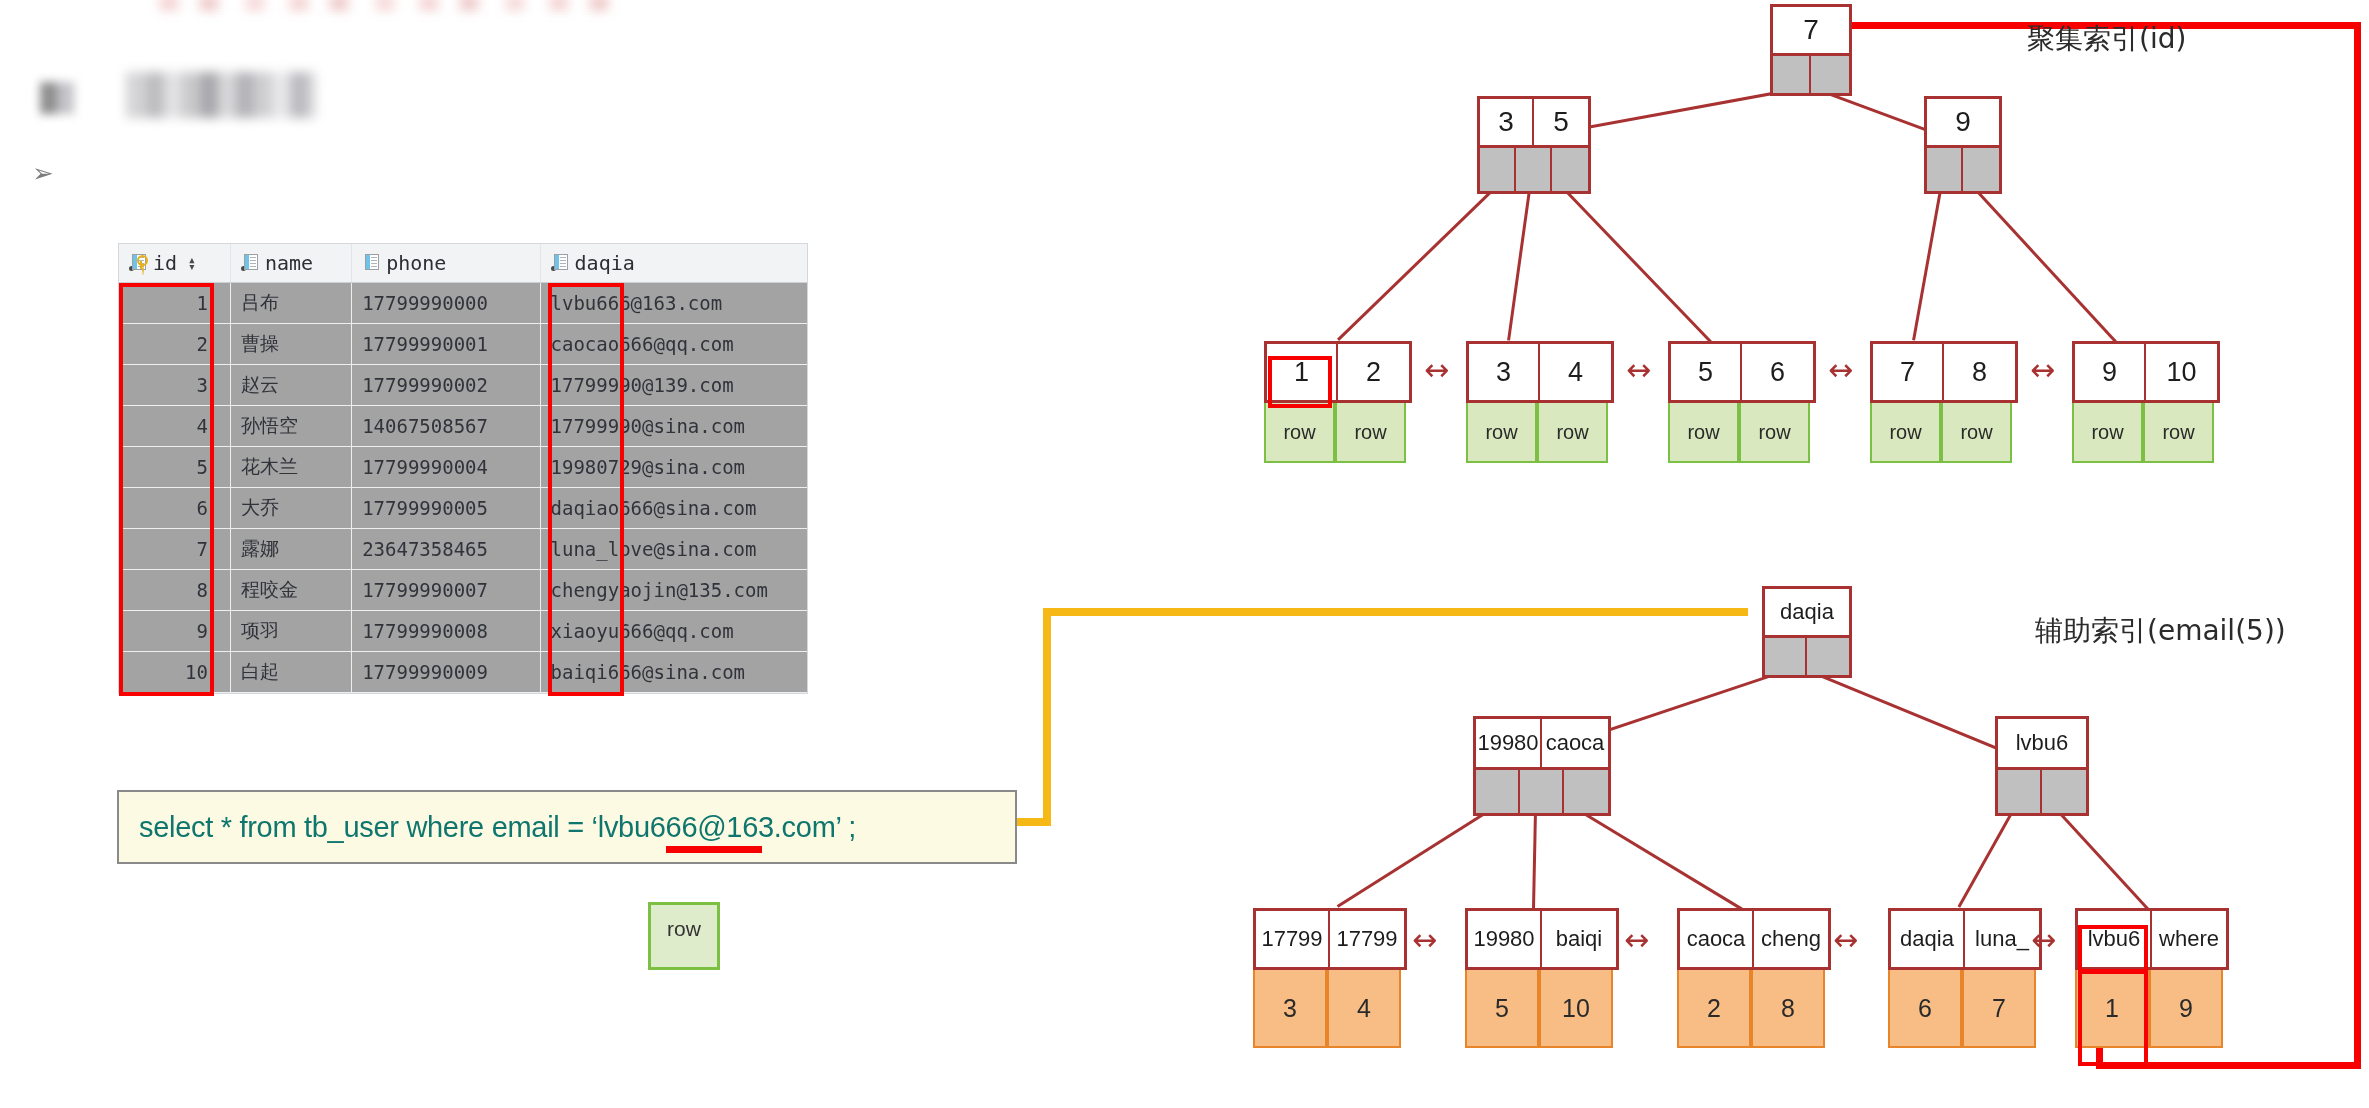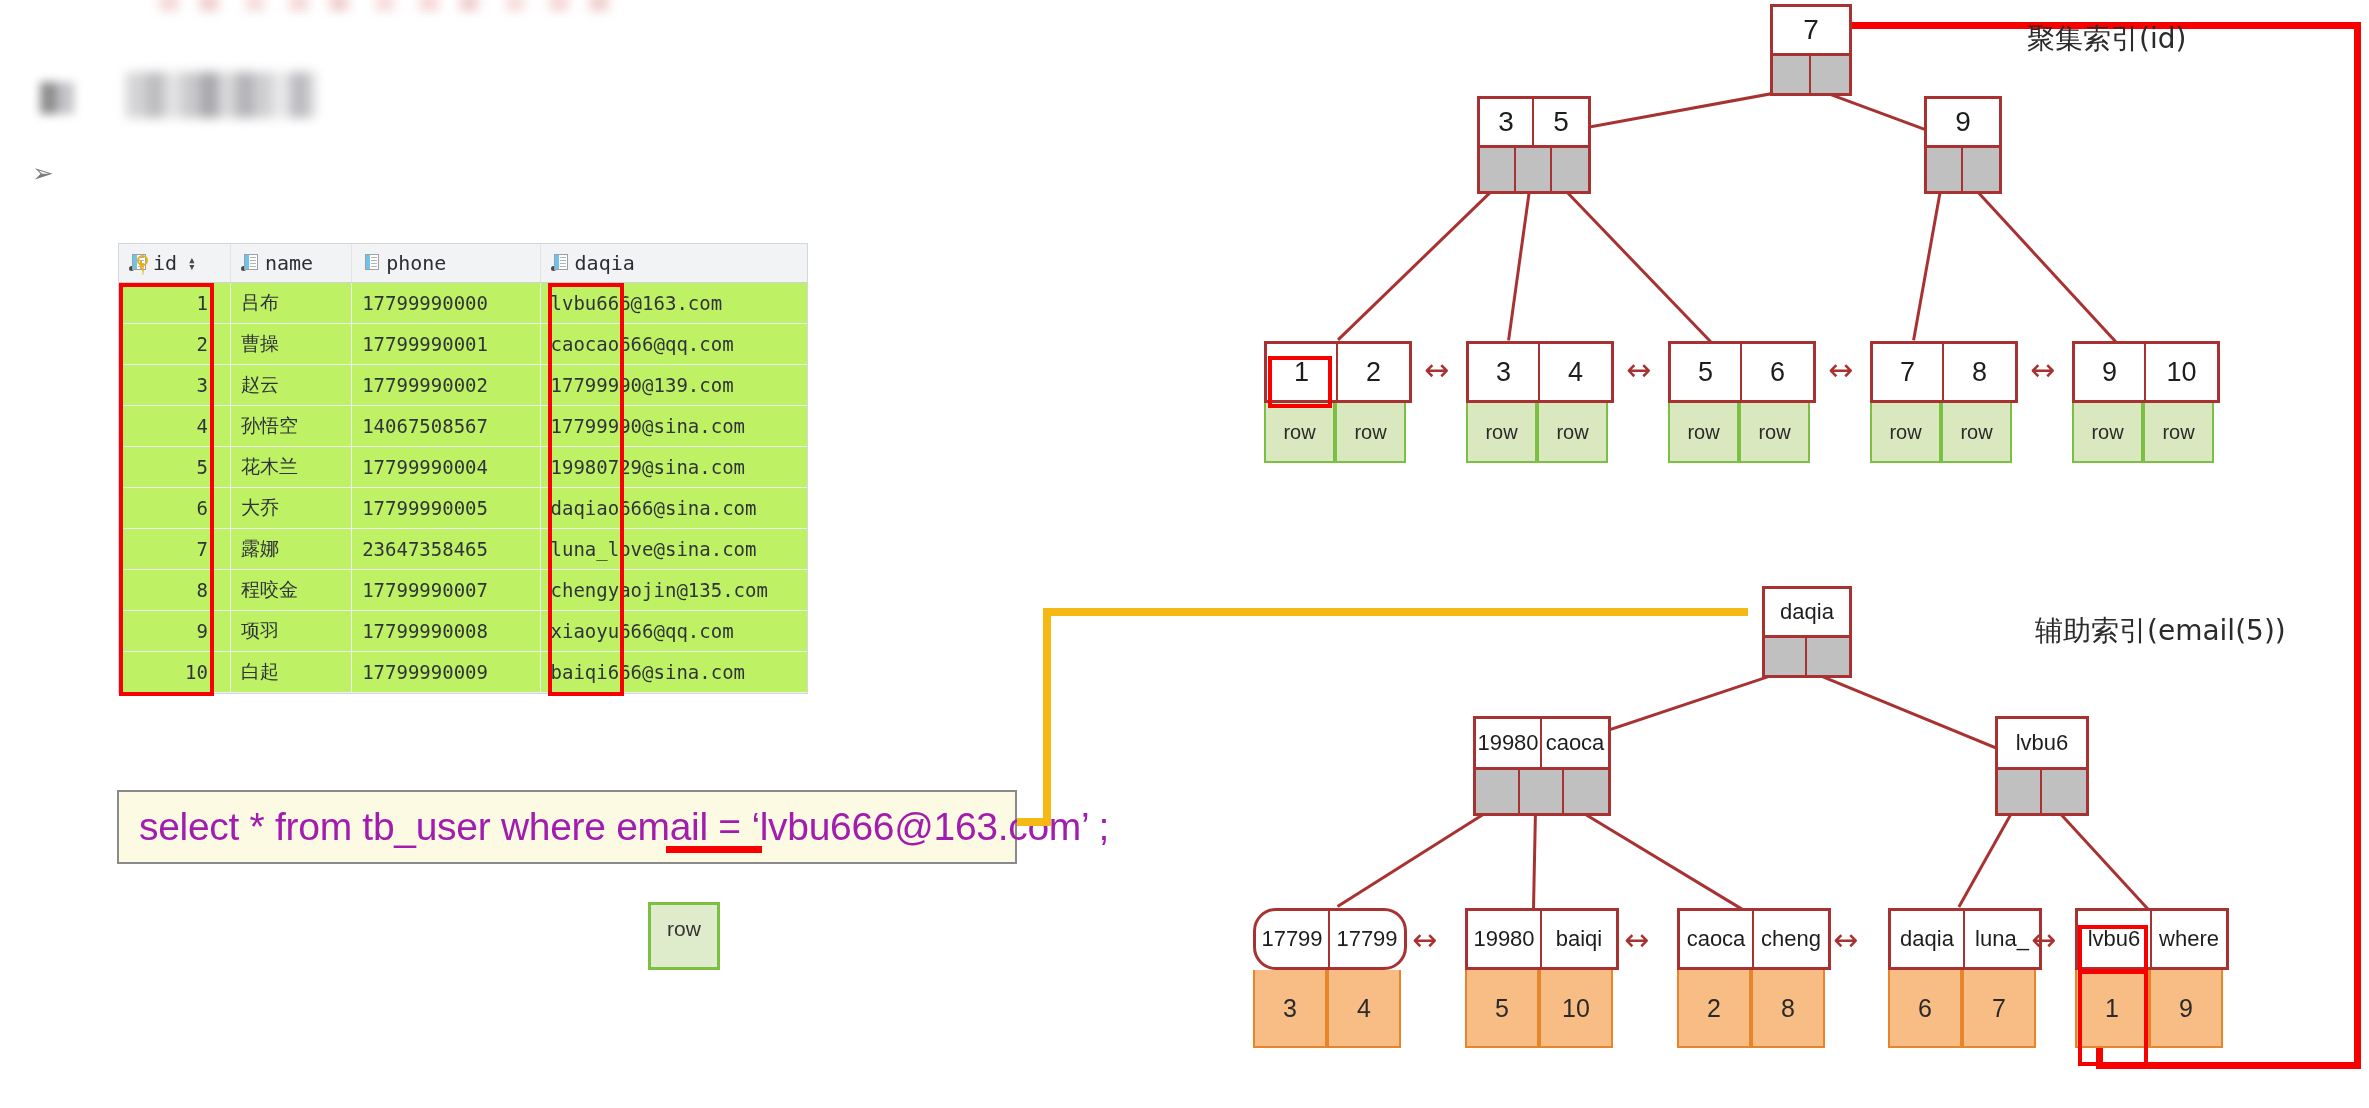--- a/index.html
+++ b/index.html
@@ -62,21 +62,21 @@
     letter-spacing: 1px;
     white-space: nowrap;
   }
 
   
   .tbl-wrap {
     position: absolute;
     left: 118px; top: 243px;
     width: 690px;
     border: 1px solid #d4d7db;
-    background: #bef264;
+    background: #a3a3a3;
   }
   table.grid {
     border-collapse: collapse;
     width: 100%;
     font-family: "DejaVu Sans Mono", monospace;
     font-size: 19px;
     color: #31333a;
   }
   table.grid thead th {
     background: #f2f3f5;
@@ -154,22 +154,22 @@
     left: 117px; top: 790px;
     width: 900px; height: 74px;
     background: #fcfae3;
     border: 2px solid #8a8a8a;
     display: flex;
     align-items: center;
     padding-left: 20px;
   }
   .sql-text {
     font-family: "Liberation Sans", sans-serif;
-    font-size: 39px;
-    color: #a21caf;
+    font-size: 29px;
+    color: #0f766e;
     letter-spacing: -0.3px;
     white-space: nowrap;
   }
   .sql-underline {
     position: absolute;
     left: 666px; top: 846px;
     width: 96px; height: 7px;
     background: #f80000;
   }
 
@@ -525,21 +525,21 @@
       <div class="node" style="left: 1995px; top: 716px;">
         <div class="keys" style="height: 48px;">
           <div class="k" style="width: 88px; font-size: 22px;">lvbu6</div>
         </div>
         <div class="ptrs" style="height: 46px;">
           <div class="p" style="width: 44px;"></div>
           <div class="p" style="width: 44px;"></div>
         </div>
       </div>
       <div class="leaf orange" style="left: 1253px; top: 908px;">
-        <div class="keys" style="height: 62px; border-radius: 23px;">
+        <div class="keys" style="height: 62px;">
           <div class="k" style="width: 74px; font-size: 22px;">17799</div>
           <div class="k" style="width: 74px; font-size: 22px;">17799</div>
         </div>
         <div class="vals" style="height: 78px;">
           <div class="v" style="width: 74px; font-size: 25px;">3</div>
           <div class="v" style="width: 74px; font-size: 25px;">4</div>
         </div>
       </div>
       <div class="leaf orange" style="left: 1465px; top: 908px;">
         <div class="keys" style="height: 62px;">

